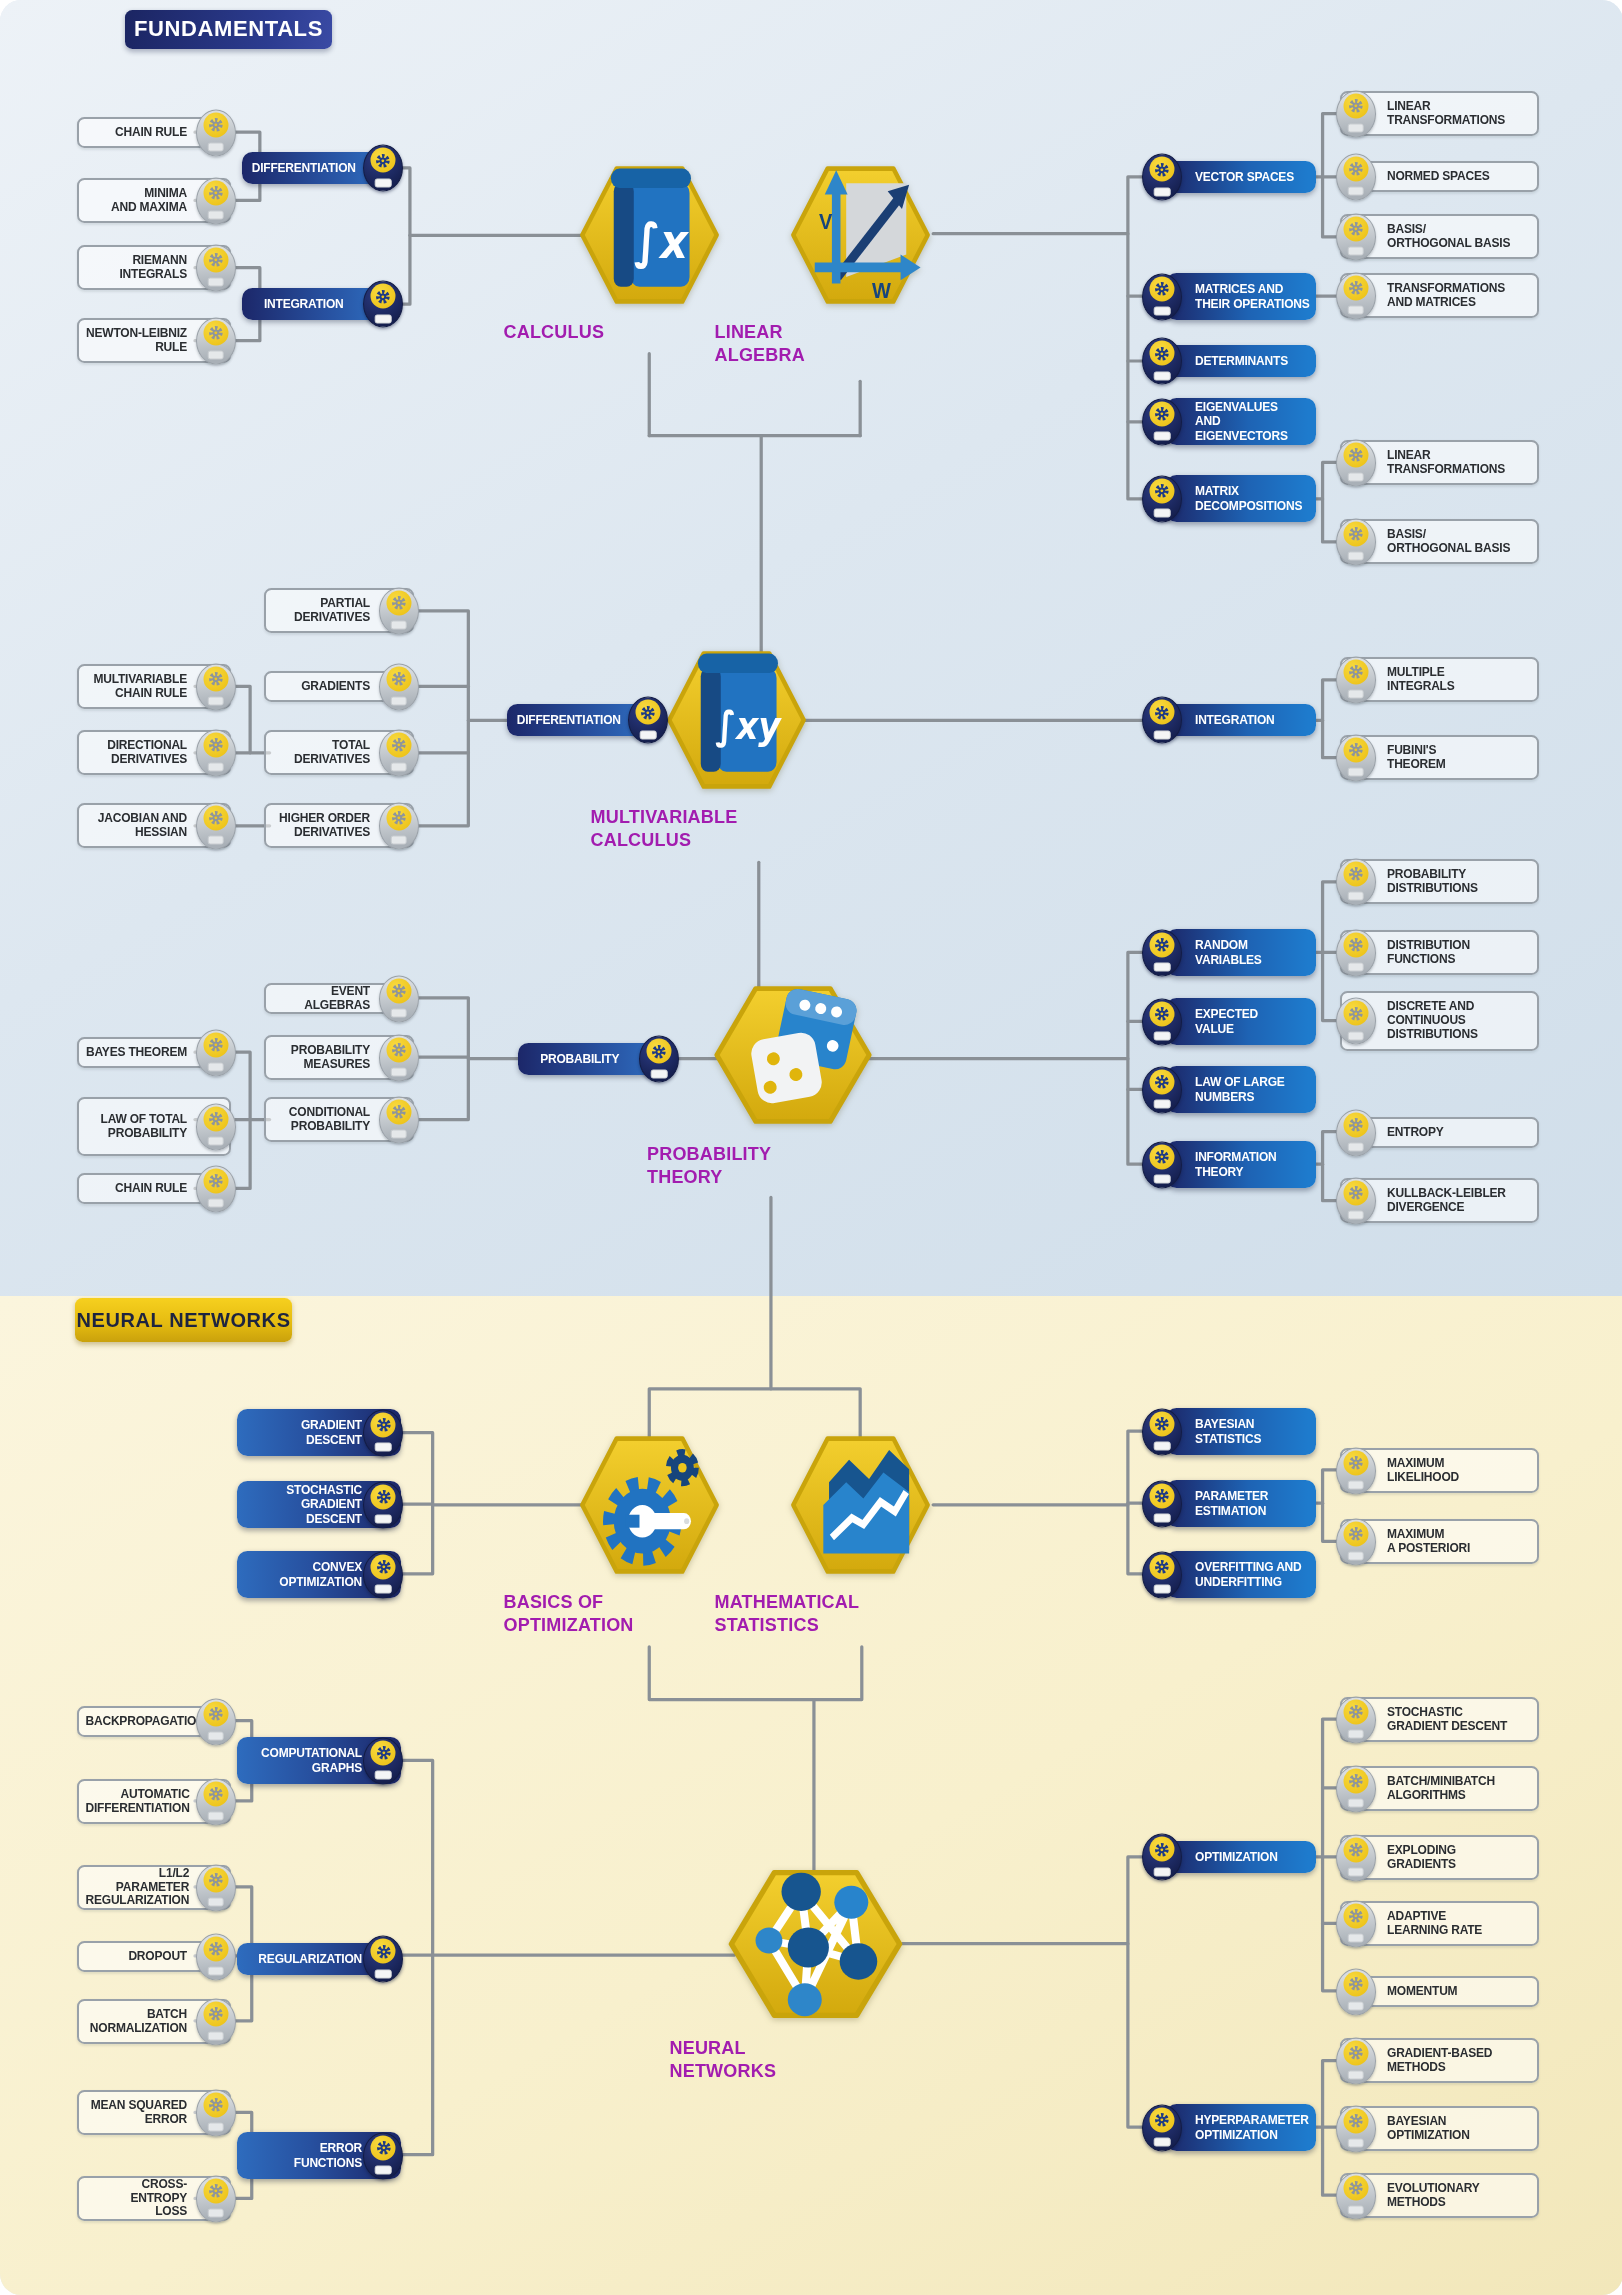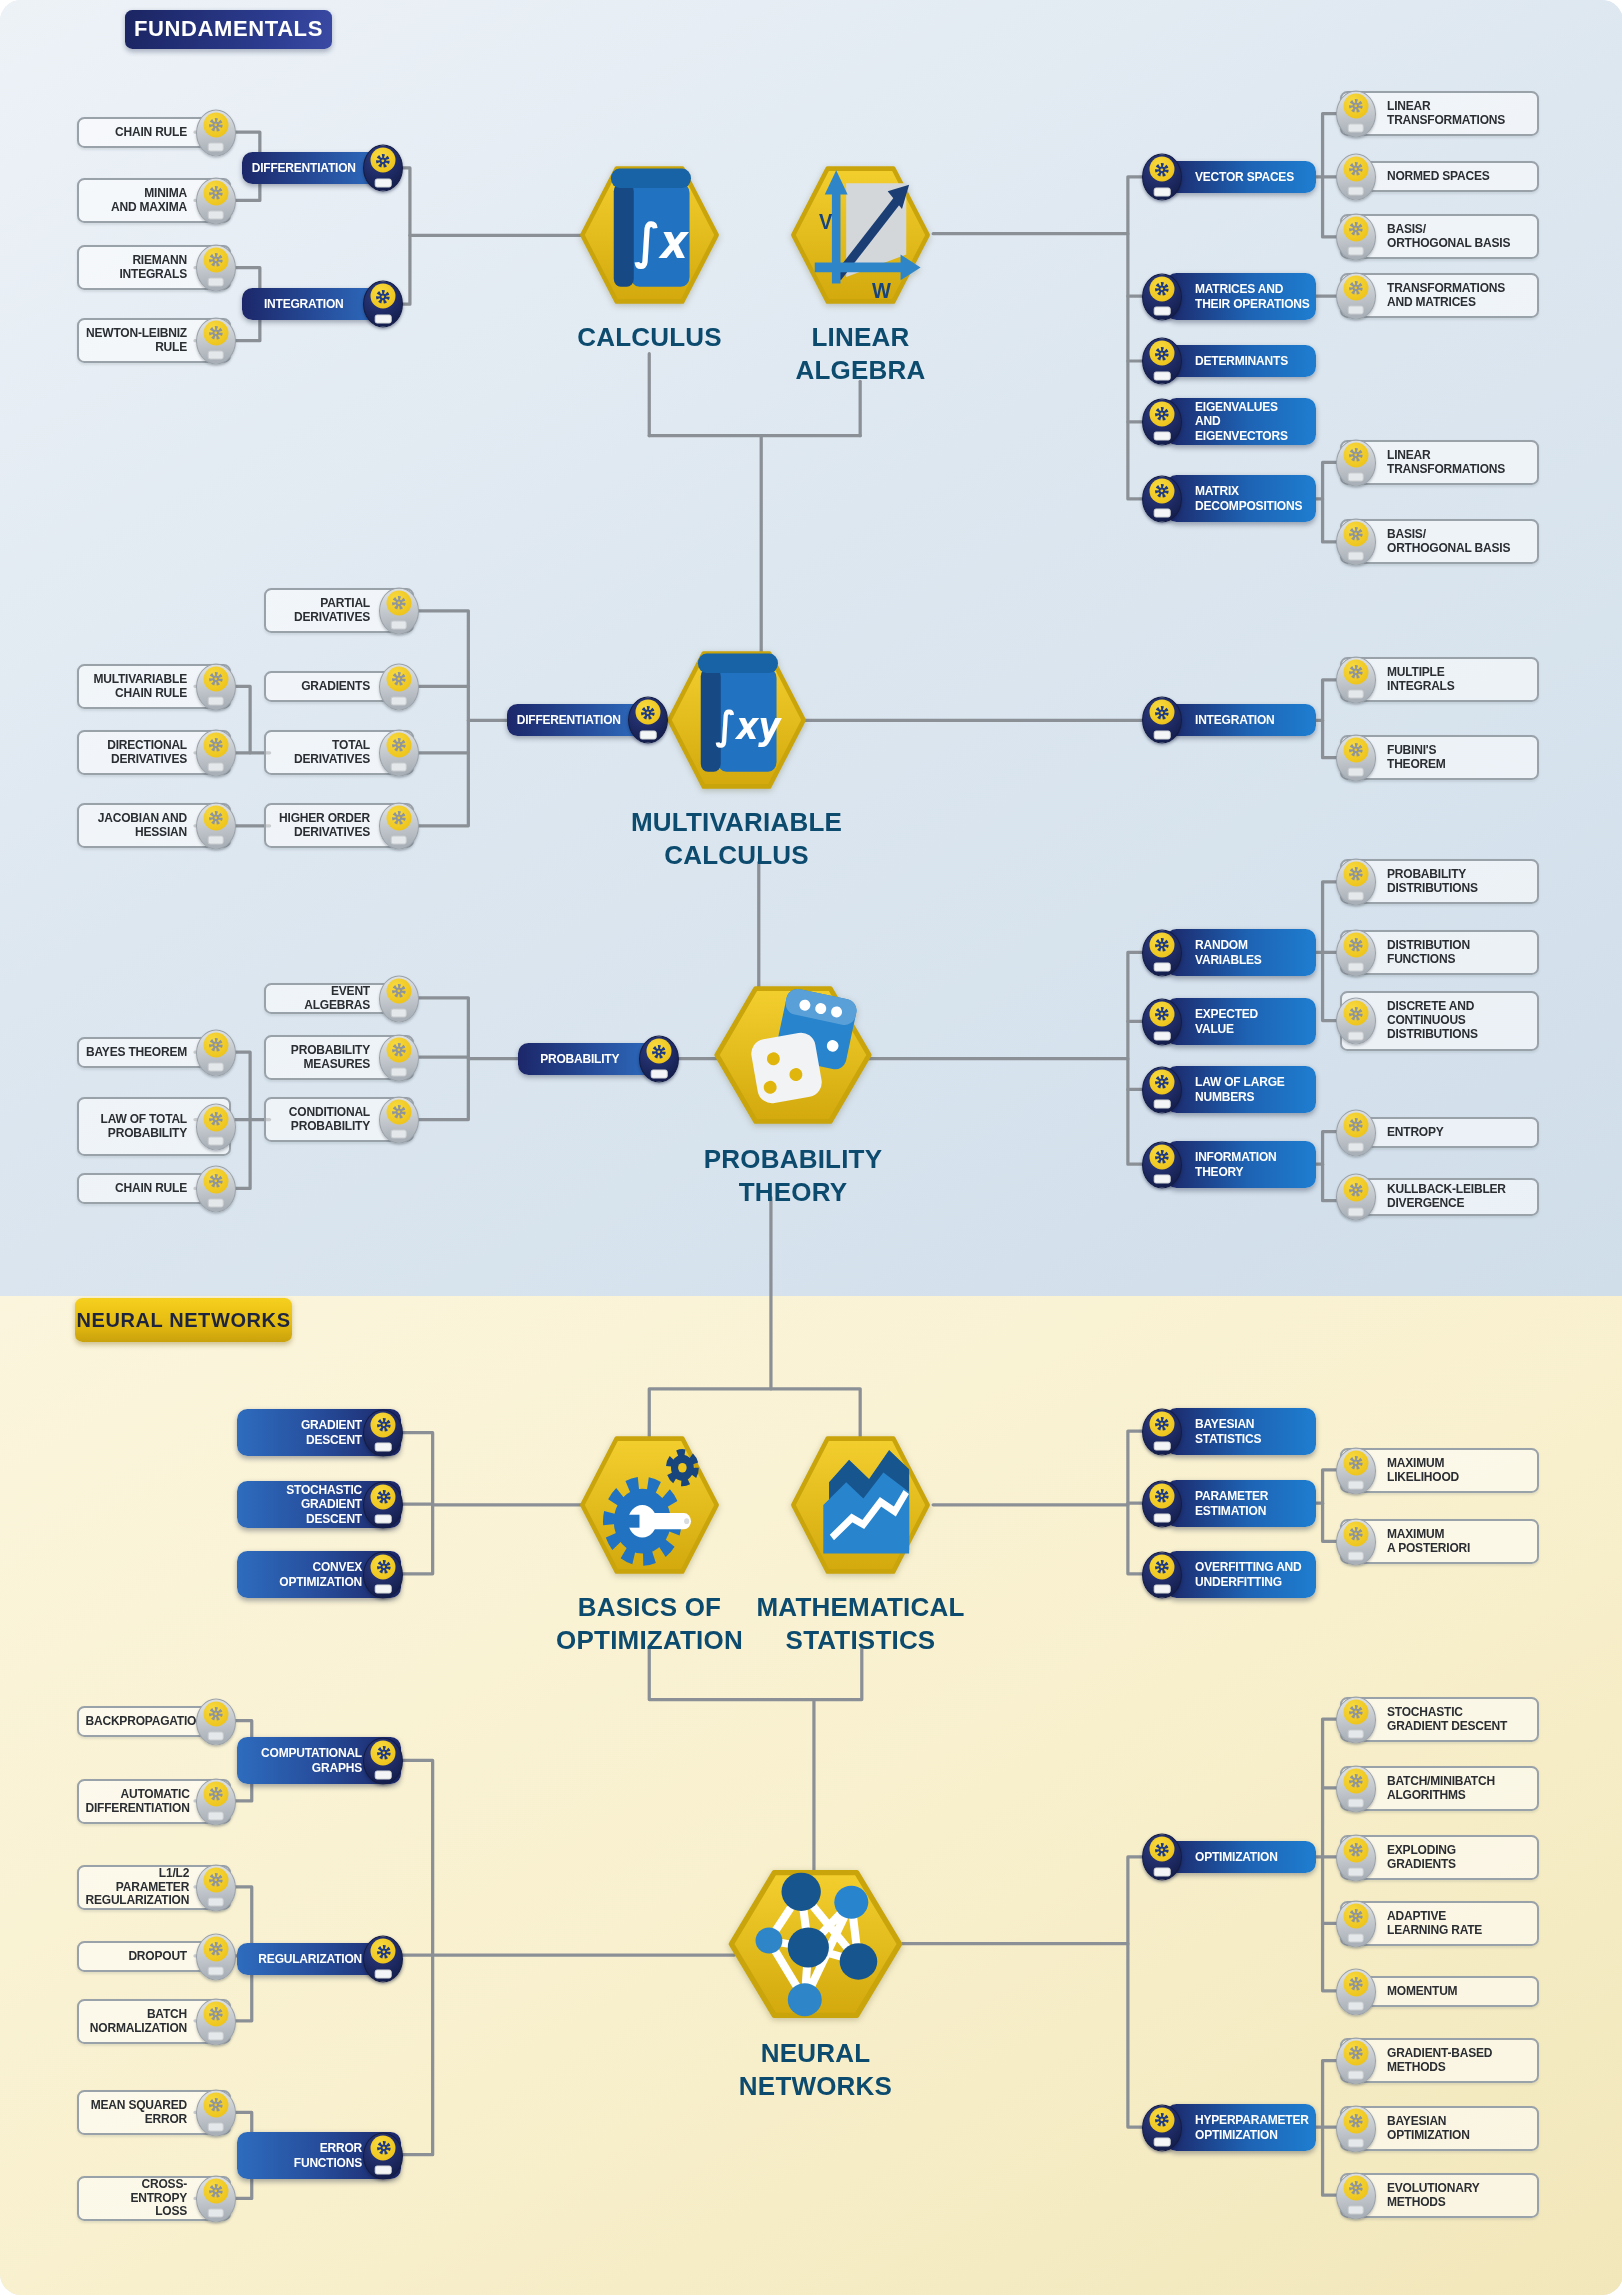--- a/index.html
+++ b/index.html
@@ -32,22 +32,22 @@
   .bulb.silver{background:linear-gradient(175deg,#d9dde0 15%,#a9b0b7 90%);border:1.6px solid #9aa1a8;color:#8e959c;box-shadow:0 1.6px 2.4px rgba(60,70,80,.3);}
   .bulb.navy{background:radial-gradient(circle at 40% 30%,#2c3c85 0%,#151f4e 78%);border:1.6px solid #131c45;color:#1d3a85;box-shadow:0 1.6px 3.2px rgba(15,25,60,.45);}
   .glass{position:absolute;top:2.4px;left:50%;transform:translateX(-50%);width:25px;height:25px;border-radius:50%;
     background:radial-gradient(circle at 38% 32%,#f8da40,#eabd10);}
   .glass svg{position:absolute;left:3.2px;top:3.2px;width:18.7px;height:18.7px;}
   .bbase{position:absolute;bottom:3.2px;left:50%;transform:translateX(-50%);width:14.6px;height:7.3px;border-radius:2.4px;background:#e5e8ea;border:0.8px solid #c8ccd0;}
   .navy .bbase{background:#f4f5f6;border-color:#d5d8da;}
   .center{position:absolute;z-index:2;}
   .center>svg{display:block;filter:drop-shadow(0 2.4px 3.2px rgba(90,85,40,.3));}
   .hex{fill:url(#goldg);stroke:#c9a40b;stroke-width:3;stroke-linejoin:round;}
-  .clabel{position:absolute;left:50%;transform:translateX(-50%);width:292px;text-align:center;font-weight:bold;
-    font-size:26px;letter-spacing:0.2px;color:#0c4a6e;line-height:1.25;white-space:pre-line;}
+  .clabel{position:absolute;left:50%;transform:translateX(-50%);width:292px;text-align:left;font-weight:bold;
+    font-size:18px;letter-spacing:0.2px;color:#a21caf;line-height:1.25;white-space:pre-line;}
 </style>
 </head>
 <body>
 
 <div class="canvas">
   <div class="bg top"></div>
   <div class="bg bottom"></div>
 
   <svg class="wires" width="1623" height="2295" viewBox="0 0 2000 2829">
     <defs>
@@ -732,21 +732,21 @@
           <span class="glass">
             <svg viewBox="0 0 20 20">
               <circle cx="10" cy="10" r="5.2" fill="none" stroke="currentColor" stroke-width="4.2" stroke-dasharray="2.6 2"></circle>
               <circle cx="10" cy="10" r="3.6" fill="currentColor"></circle>
               <circle cx="10" cy="10" r="1.5" fill="#f2c71c"></circle>
             </svg>
           </span>
           <span class="bbase"></span>
         </span>
       </div>
-      <div class="node leaf bulb-l" style="left:1340px;top:1178px;width:199px;height:38px;">
+      <div class="node leaf bulb-l" style="left:1340px;top:1178px;width:199px;height:45px;">
         <span class="nlabel">KULLBACK-LEIBLER
 DIVERGENCE</span>
         <span class="bulb silver">
           <span class="glass">
             <svg viewBox="0 0 20 20">
               <circle cx="10" cy="10" r="5.2" fill="none" stroke="currentColor" stroke-width="4.2" stroke-dasharray="2.6 2"></circle>
               <circle cx="10" cy="10" r="3.6" fill="currentColor"></circle>
               <circle cx="10" cy="10" r="1.5" fill="#f2c71c"></circle>
             </svg>
           </span>

